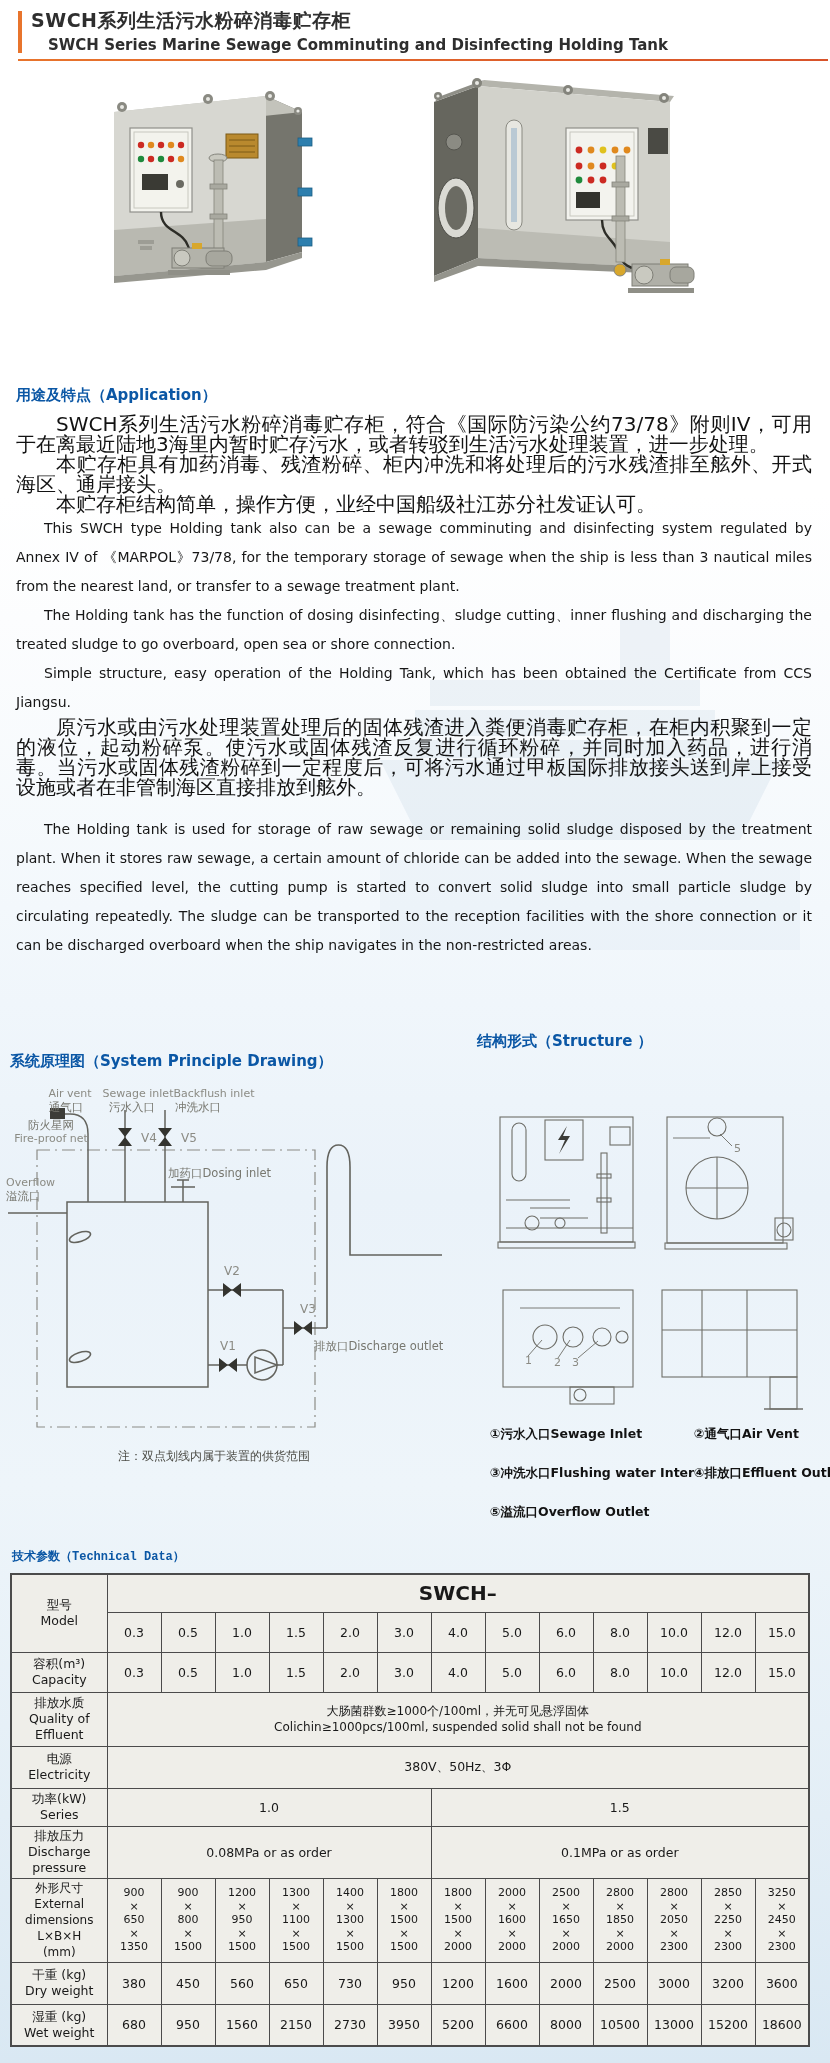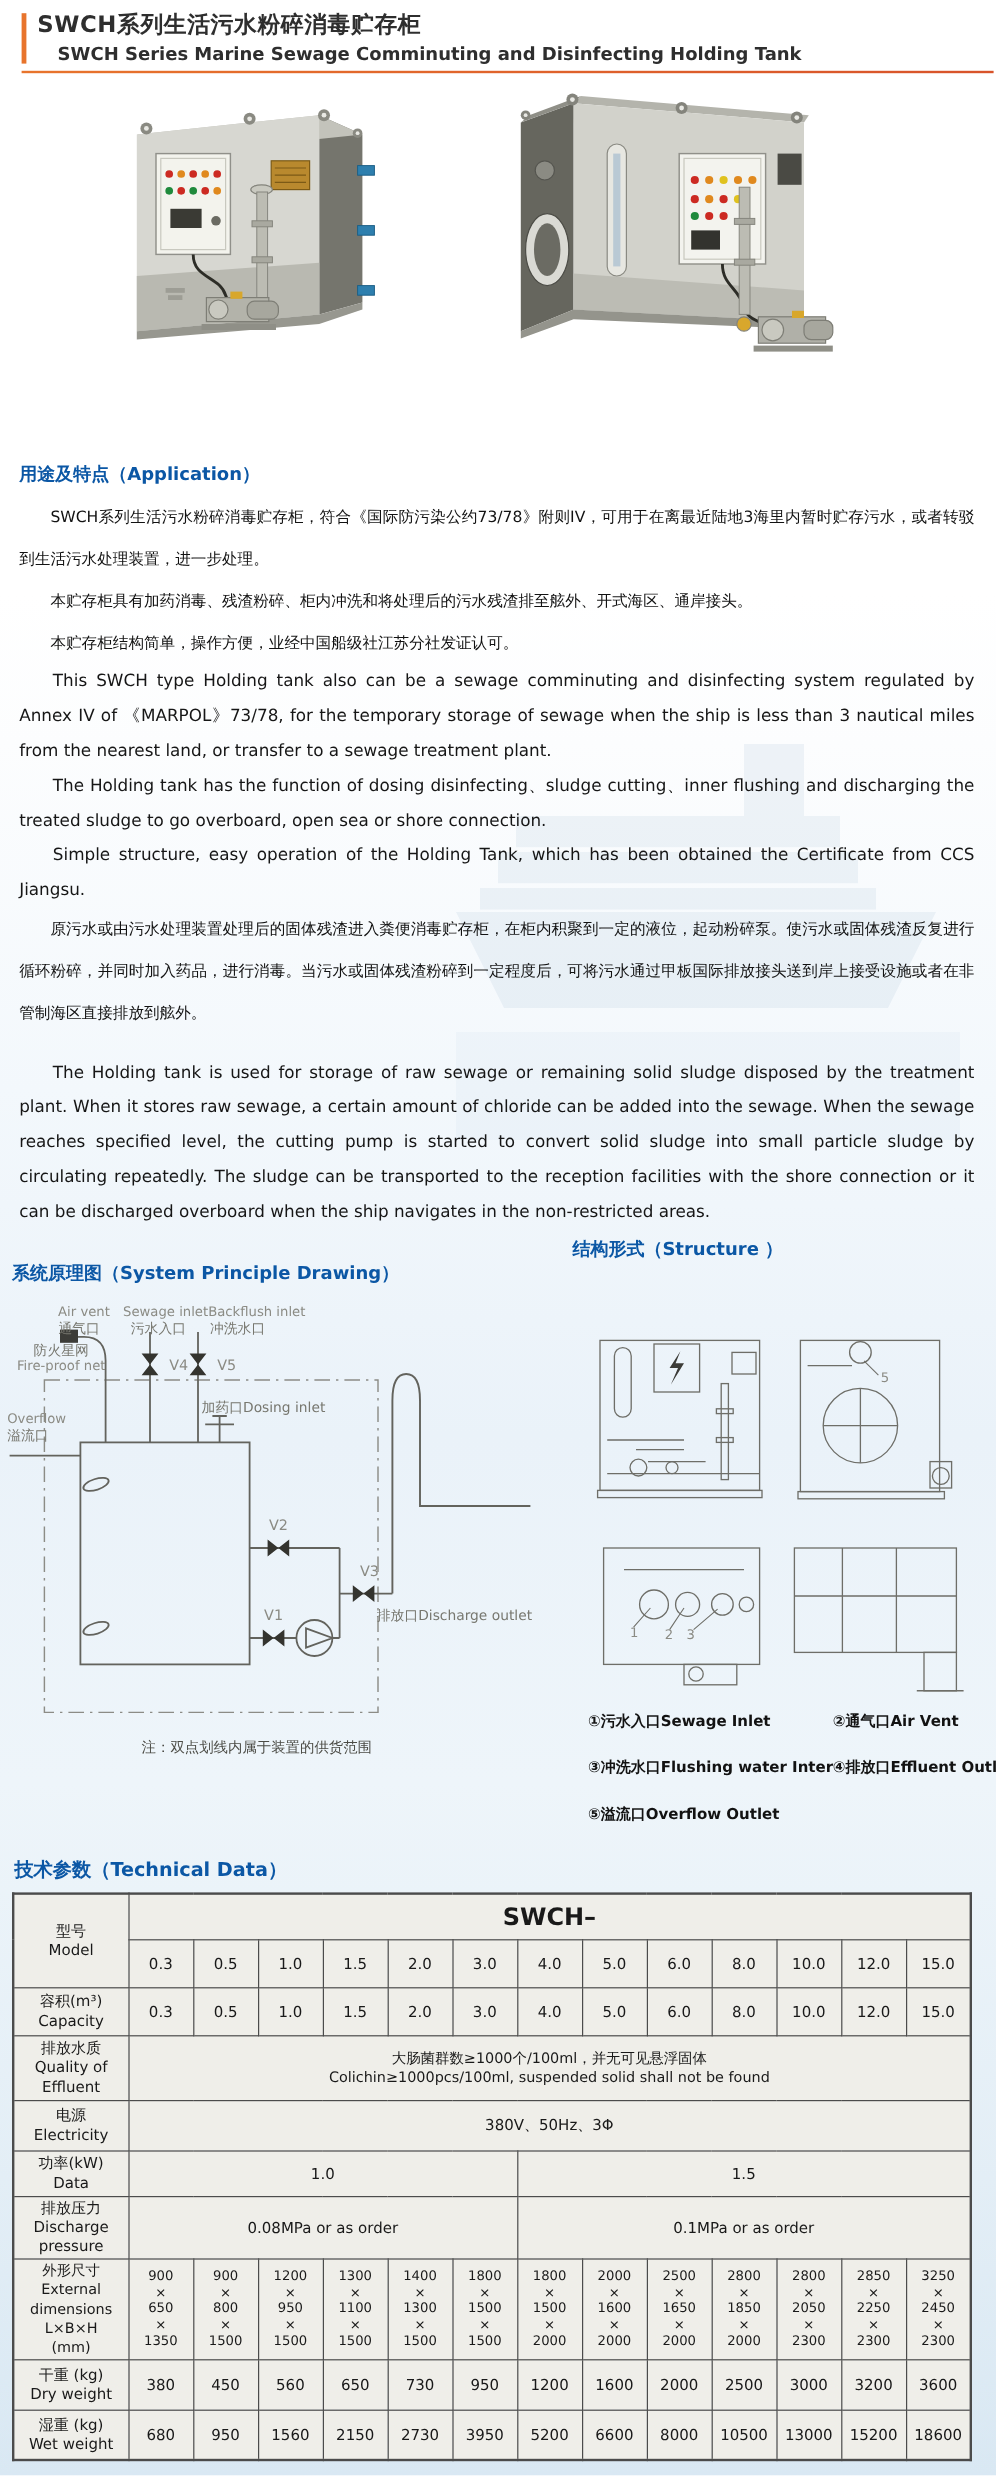--- a/index.html
+++ b/index.html
@@ -15,41 +15,41 @@
     background:linear-gradient(90deg,#e8742c,#d8532a);}
   
   .photo{position:absolute;}
   .photo-left{left:88px;top:62px;}
   .photo-right{left:416px;top:58px;}
   
   .watermark{position:absolute;left:360px;top:560px;opacity:.07;}
   
   .text-col{position:absolute;left:16px;top:386px;width:796px;}
   .sec-heading{font-size:15px;font-weight:bold;color:#0b57a5;margin:0 0 9px 0;}
-  .p-zh{font-size:13px;line-height:35px;margin:0;text-indent:2em;text-align:justify;color:#121212;}
+  .p-zh{font-size:20px;line-height:20px;margin:0;text-indent:2em;text-align:justify;color:#121212;}
   .p-en{font-size:14px;line-height:29px;margin:0;text-indent:2em;text-align:justify;color:#161616;}
   .gap-lg{margin-top:24px;}
   .gap-md{margin-top:18px;}
   
   .drawings{position:absolute;left:0;top:1032px;width:830px;height:520px;}
   .draw-heading-left{position:absolute;left:10px;top:0;margin-top:20px;}
   .draw-heading-right{position:absolute;left:477px;top:0;}
   .schematic{position:absolute;left:6px;top:40px;}
   .structure-fig{position:absolute;left:420px;top:46px;}
   .schematic text,.structure-fig text{font-family:"DejaVu Sans","Liberation Sans",sans-serif;}
   .lbl-en{fill:#8b8b84;font-size:11px;}
   .lbl-zh{fill:#77776f;font-size:11.5px;}
   .lbl-valve{fill:#8b8b84;font-size:12px;}
   .note-text{fill:#4c4c46;font-size:12px;}
   .legend{position:absolute;left:490px;top:392px;width:330px;display:grid;
     grid-template-columns:184px auto;column-gap:4px;row-gap:2px;gap:20px;}
   .legend-item{font-size:12.5px;font-weight:600;color:#121212;line-height:19px;white-space:nowrap;}
   
   .tech{position:absolute;left:10px;top:1548px;width:810px;}
-  .tech-heading{font-size:16px;font-weight:bold;color:#0b57a5;margin:0 0 8px 2px;}
+  .tech-heading{font-size:12px;font-weight:bold;color:#0b57a5;margin:0 0 8px 2px;font-family:Liberation Mono, monospace;}
   table.tech-table{border-collapse:collapse;table-layout:fixed;width:800px;border:2px solid #4b4b4b;}
   .tech-table th,.tech-table td{border:1px solid #4b4b4b;background:#efeee9;text-align:center;
     vertical-align:middle;padding:1px 2px;font-weight:normal;color:#191919;}
   .tech-table th{font-size:12.5px;line-height:16px;}
   .tech-table td{font-size:12.5px;}
   .tech-table .series{font-size:20px;font-weight:bold;}
   .tech-table .small{font-size:12px;line-height:16px;}
   .tech-table td.dim{white-space:pre-line;font-size:11px;line-height:13.5px;}
   .tech-table .lbl-line{display:block;}
 </style>
@@ -385,21 +385,21 @@
         <tr style="height:42px">
           <th>
             <span class="lbl-line">电源</span>
             <span class="lbl-line">Electricity</span>
           </th>
           <td colspan="13">380V、50Hz、3Φ</td>
         </tr>
         <tr id="row-power" style="height:38px">
           <th>
             <span class="lbl-line">功率(kW)</span>
-            <span class="lbl-line">Data</span>
+            <span class="lbl-line">Series</span>
           </th>
         <td colspan="6">1.0</td>
             <td colspan="7">1.5</td>
           </tr>
         <tr id="row-pressure" style="height:52px">
           <th>
             <span class="lbl-line">排放压力</span>
             <span class="lbl-line">Discharge</span>
             <span class="lbl-line">pressure</span>
           </th>

